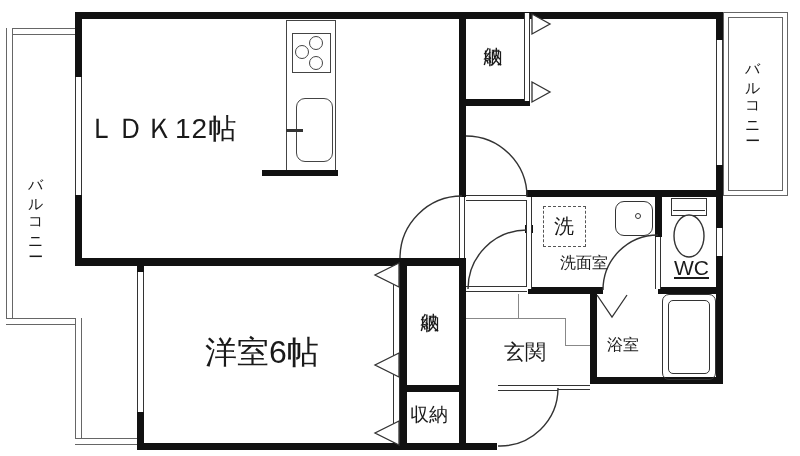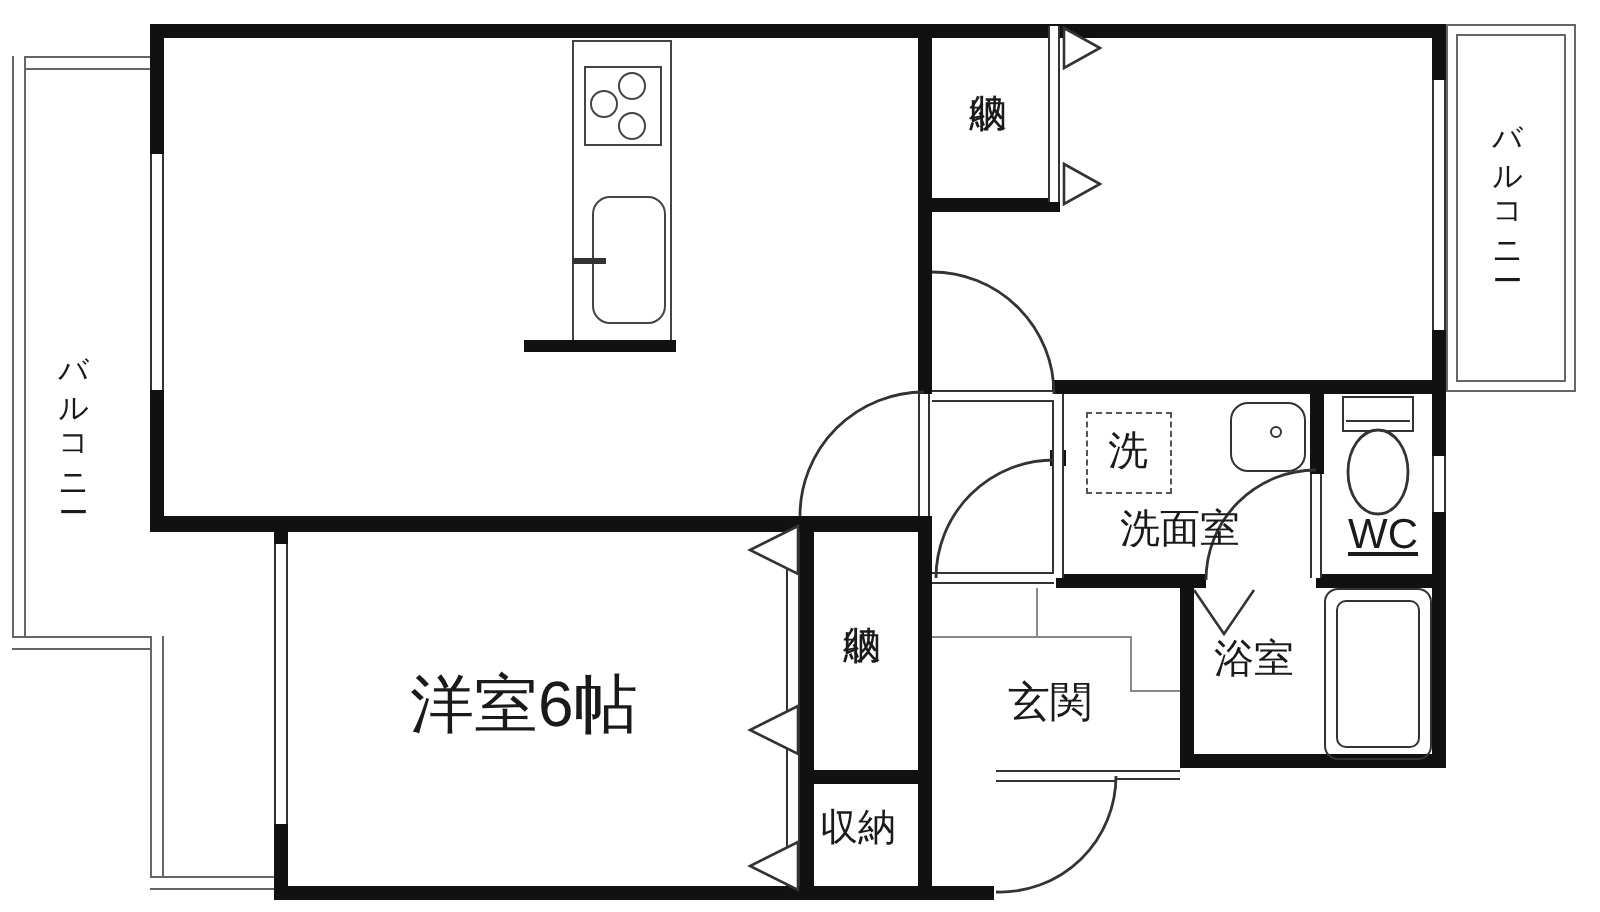--- a/index.html
+++ b/index.html
@@ -100,25 +100,26 @@
     <path d="M558,388 A58,58 0 0 1 498,446" fill="none" stroke="#333" stroke-width="1.4"></path>
     <polygon points="532,14 550,24 532,34" fill="#fff" stroke="#333" stroke-width="1.3"></polygon>
     <polygon points="532,82 550,92 532,102" fill="#fff" stroke="#333" stroke-width="1.3"></polygon>
     <polygon points="399,263 375,275 399,287" fill="#fff" stroke="#333" stroke-width="1.3"></polygon>
     <polygon points="399,353 375,365 399,377" fill="#fff" stroke="#333" stroke-width="1.3"></polygon>
     <polygon points="399,421 375,433 399,445" fill="#fff" stroke="#333" stroke-width="1.3"></polygon>
     <polyline points="597,295 612,317 627,295" fill="#fff" stroke="#333" stroke-width="1.3"></polyline>
     <ellipse cx="689" cy="236" rx="15" ry="21" fill="#fff" stroke="#333" stroke-width="1.4"></ellipse>
   </svg>
 
+  <div class="label" style="left:88px;top:114px;font-size:28px;letter-spacing:1px;">ＬＤＫ12帖</div>
   <div class="label" style="left:205px;top:336px;font-size:32px;">洋室6帖</div>
   <div class="label vtext" style="left:483px;top:32px;font-size:19px;">収納</div>
   <div class="label vtext" style="left:420px;top:298px;font-size:19px;">収納</div>
   <div class="label" style="left:410px;top:405px;font-size:19px;">収納</div>
   <div class="label" style="left:554px;top:216px;font-size:20px;">洗</div>
-  <div class="label" style="left:560px;top:255px;font-size:20px;text-align:center;">洗面室</div>
+  <div class="label" style="left:560px;top:255px;font-size:16px;text-align:center;">洗面室</div>
   <div class="label" style="left:674px;top:257px;font-size:21px;text-decoration:underline;">WC</div>
-  <div class="label" style="left:607px;top:320px;font-size:20px;text-align:center;">浴室</div>
+  <div class="label" style="left:607px;top:337px;font-size:16px;text-align:center;">浴室</div>
   <div class="label" style="left:504px;top:341px;font-size:21px;">玄関</div>
   <div class="label vtext" style="left:28px;top:168px;font-size:15px;letter-spacing:3px;">バルコニー</div>
   <div class="label vtext" style="left:745px;top:52px;font-size:15px;letter-spacing:3px;">バルコニー</div>
 
 </div>
 
 </body></html>

